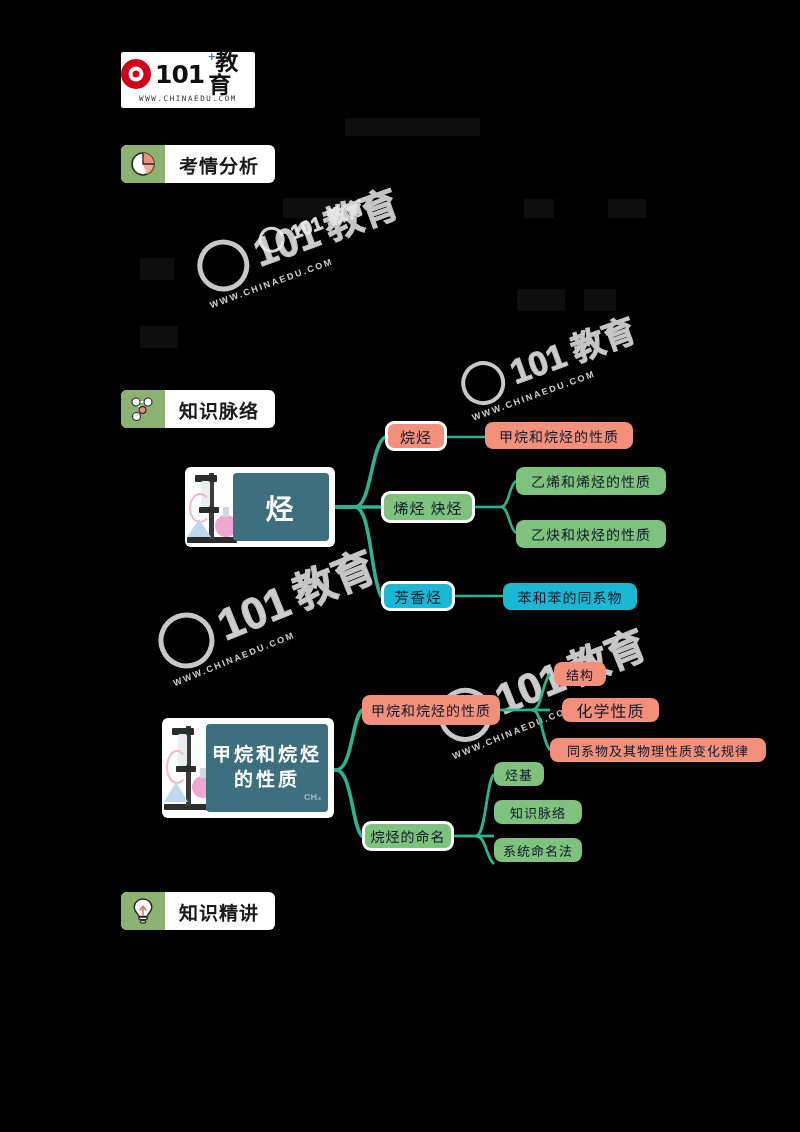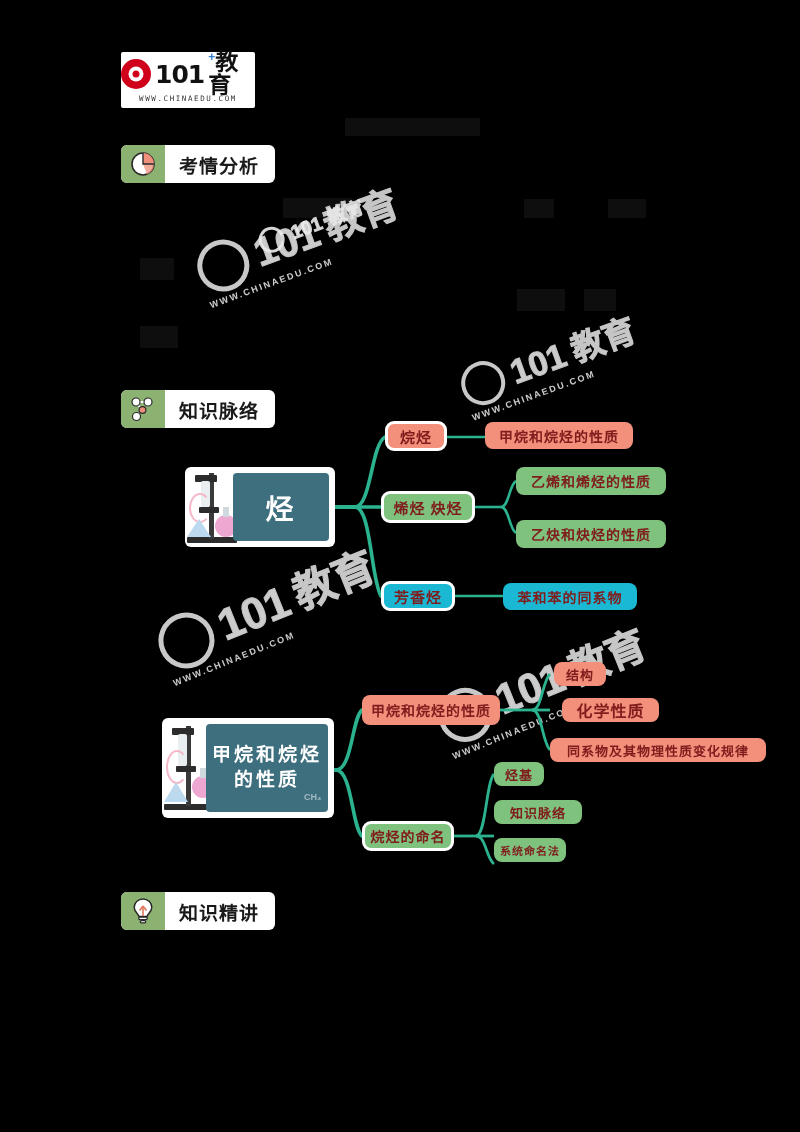--- a/index.html
+++ b/index.html
@@ -90,21 +90,21 @@
   .wm-ring::after{
     content:"";position:absolute;left:50%;top:50%;transform:translate(-50%,-50%);
     border-radius:50%;background:#ececec;
   }
   .wm-sub{font-size:9px;letter-spacing:2px;color:#efefef;margin-top:2px;-webkit-text-stroke:0;}
 
   
   .map{position:absolute;}
   .node{
     position:absolute;display:flex;align-items:center;justify-content:center;
-    border-radius:9px;color:#7f1d1d;font-weight:bold;white-space:nowrap;
+    border-radius:9px;color:#0f172a;font-weight:normal;white-space:nowrap;
     box-sizing:border-box;letter-spacing:1px;
   }
   .node.ring{border:3px solid #fff;box-shadow:0 0 0 1px rgba(0,0,0,.04);}
   .node.plain{border-radius:8px;}
   .root{
     position:absolute;background:#fff;border-radius:6px;
     box-shadow:0 1px 4px rgba(0,0,0,.18);overflow:hidden;
   }
   .root-inner{
     position:absolute;background:#3e6f7e;border-radius:4px;
@@ -304,21 +304,21 @@
 
     <div class="node plain" style="left:212px;top:35px;width:138px;height:30px;background:#f3907c;font-size:14px;">甲烷和烷烃的性质</div>
     <div class="node ring" style="left:212px;top:161px;width:92px;height:30px;background:#7ec27e;font-size:14px;">烷烃的命名</div>
 
     <div class="node plain" style="left:404px;top:2px;width:52px;height:24px;background:#f3907c;font-size:13px;">结构</div>
     <div class="node plain" style="left:412px;top:38px;width:97px;height:24px;background:#f3907c;font-size:16px;">化学性质</div>
     <div class="node plain" style="left:400px;top:78px;width:216px;height:24px;background:#f3907c;font-size:13px;">同系物及其物理性质变化规律</div>
 
     <div class="node plain" style="left:344px;top:102px;width:50px;height:24px;background:#7ec27e;font-size:13px;">烃基</div>
     <div class="node plain" style="left:344px;top:140px;width:88px;height:24px;background:#7ec27e;font-size:13px;">知识脉络</div>
-    <div class="node plain" style="left:344px;top:178px;width:72px;height:24px;background:#7ec27e;font-size:11px;">系统命名法</div>
+    <div class="node plain" style="left:344px;top:178px;width:88px;height:24px;background:#7ec27e;font-size:13px;">系统命名法</div>
   </div>
 
   <div class="sec" style="left:121px;top:892px;">
     <div class="sec-ico">
       <svg width="24" height="28" viewBox="0 0 24 28" aria-hidden="true">
         <path d="M12 2 C6.8 2 3.2 5.9 3.2 10.3 c0 3.2 1.9 5.1 3.3 6.6 c0.9 1 1.3 1.6 1.4 2.5 h8.2 c0.1-0.9 0.5-1.5 1.4-2.5 c1.4-1.5 3.3-3.4 3.3-6.6 C20.8 5.9 17.2 2 12 2 Z" fill="#ffffff" stroke="#2b2b2b" stroke-width="1.5"></path>
         <path d="M12 9 L12 19" stroke="#e2755c" stroke-width="1.6"></path>
         <path d="M12 9 L8.6 13.6 M12 9 L15.4 13.6" stroke="#e2755c" stroke-width="1.6" fill="none"></path>
         <rect x="7.8" y="20.2" width="8.4" height="2.4" rx="1" fill="#ffffff" stroke="#2b2b2b" stroke-width="1.3"></rect>
         <rect x="9.3" y="23.6" width="5.4" height="2.2" rx="1" fill="#ffffff" stroke="#2b2b2b" stroke-width="1.3"></rect>

